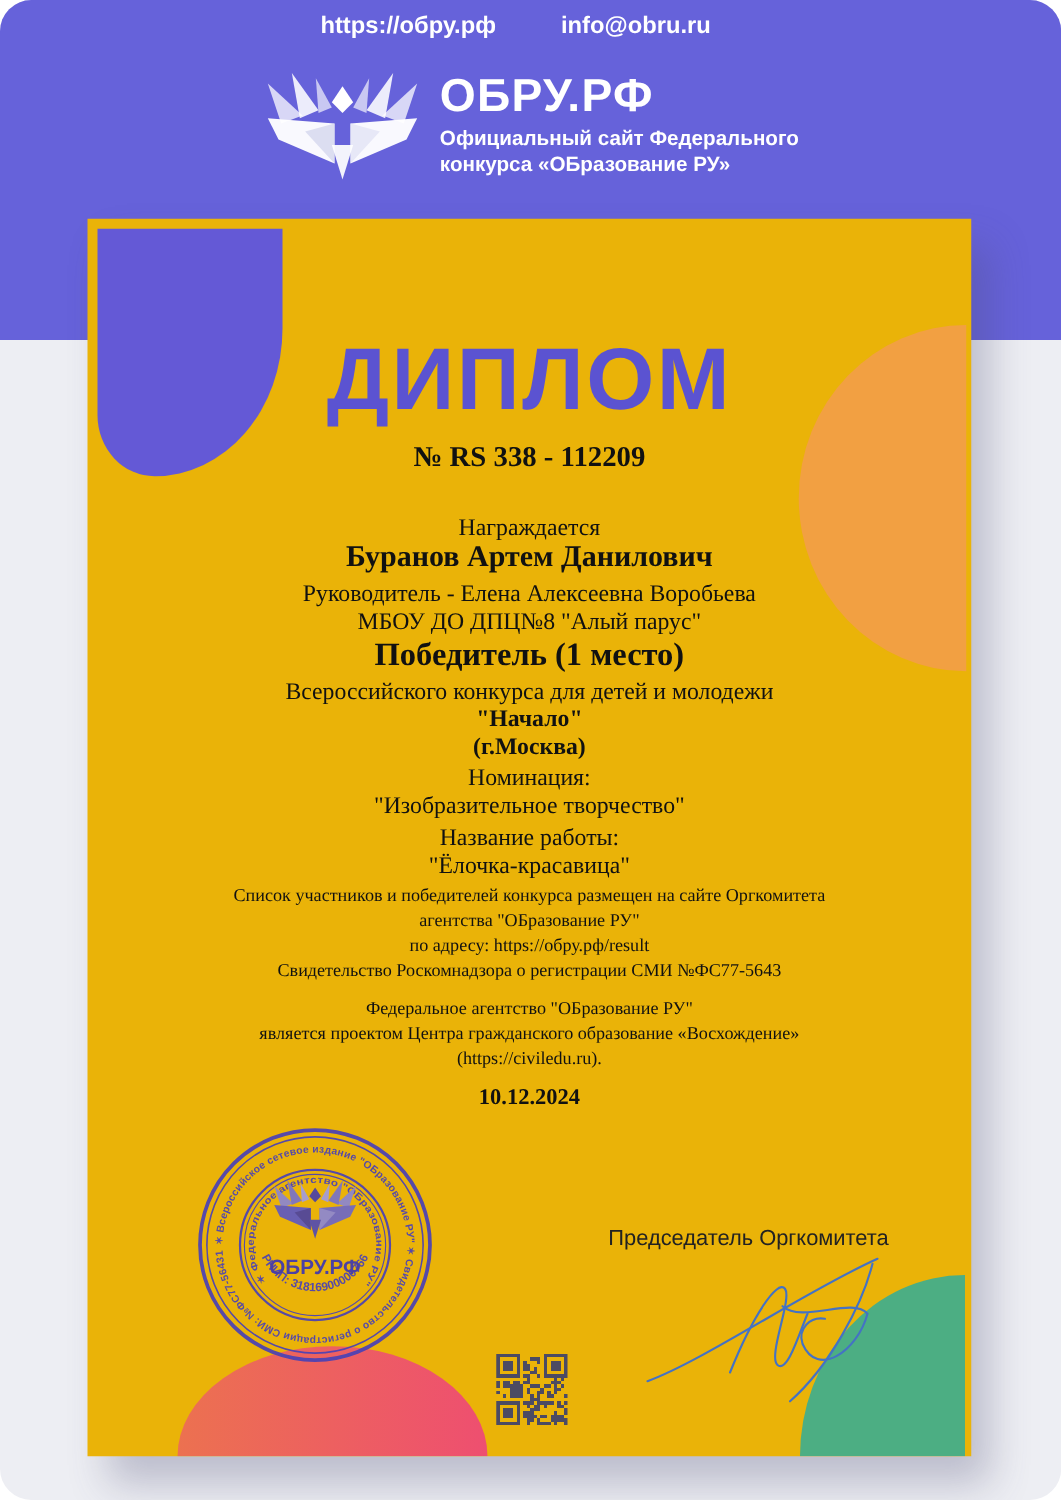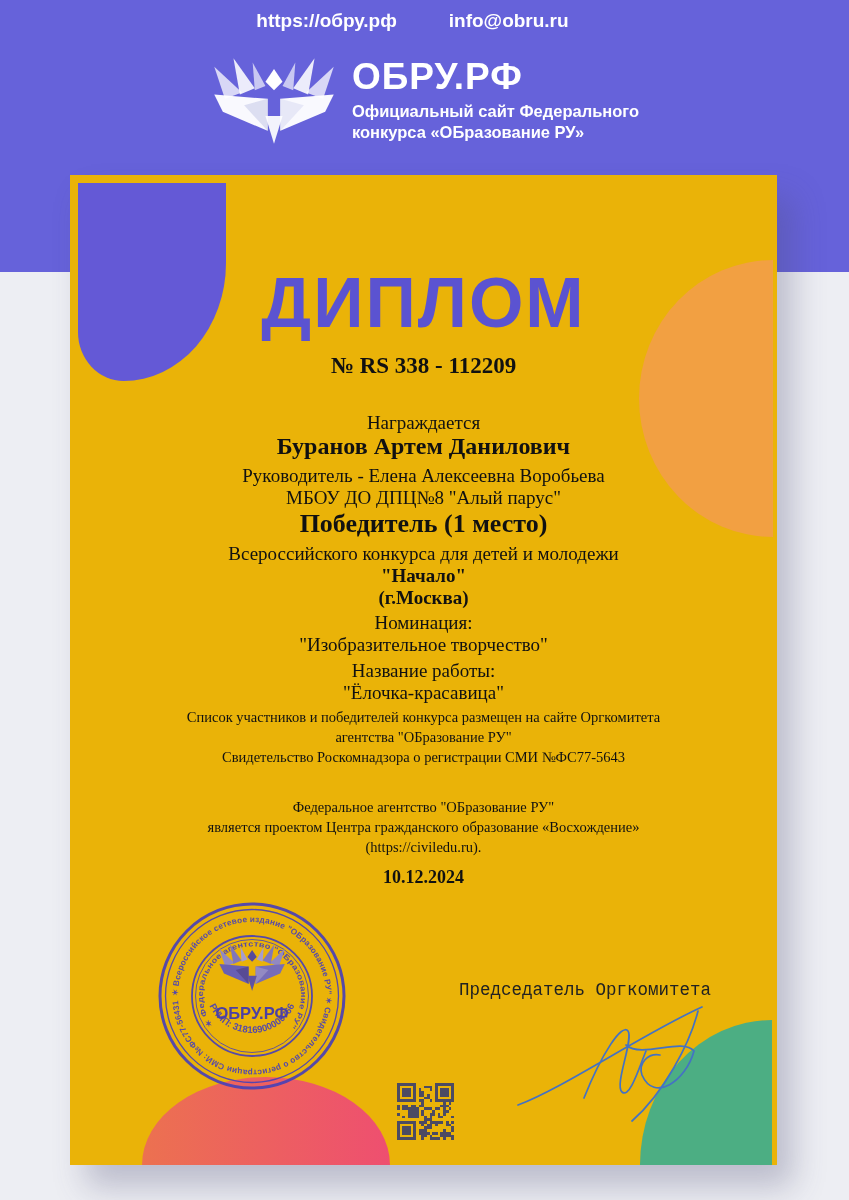--- a/index.html
+++ b/index.html
@@ -1,17 +1,17 @@
 <!DOCTYPE html>
 <html><head>
 <meta charset="utf-8">
 <style>
   html,body{margin:0;padding:0;}
   .page{position:relative;width:849px;height:1200px;background:#edeef3;overflow:hidden;
-        font-family:"Liberation Sans",sans-serif;}
+        font-family:"Liberation Sans",sans-serif;border-radius:25px;}
   .top-band{position:absolute;top:0;left:0;width:849px;height:272px;background:#6662da;}
 
   
   .links-row{position:absolute;top:10px;left:0;width:849px;display:flex;justify-content:center;
              gap:52px;color:#fff;font-weight:700;font-size:19px;transform:translateX(-12px);}
   .logo-row{position:absolute;top:56px;left:0;width:849px;display:flex;justify-content:center;align-items:center;}
   .logo-eagle{width:128px;height:90px;margin-right:14px;flex:0 0 auto;}
   .brand-name{color:#fff;font-weight:800;font-size:37px;letter-spacing:1px;line-height:1.05;}
   .brand-sub{color:#fff;font-weight:700;font-size:16.5px;line-height:1.3;margin-top:4px;}
 
@@ -35,21 +35,21 @@
   .title-row{top:88px;font-family:"Liberation Sans",sans-serif;color:#5b53d1;
        font-weight:800;font-size:70px;letter-spacing:2px;}
   .number-row{top:178px;font-weight:700;font-size:23px;}
   .b{font-weight:700;}
   .name-row{font-size:24px;}
   .award-row{font-size:26px;}
   .small{font-size:14.5px;line-height:1.38;}
   .date-row{font-size:18px;}
 
   .chairman{position:absolute;right:66px;top:802px;text-align:right;
-       font-family:Liberation Mono, monospace;font-size:17.5px;color:#222;line-height:1.55;}
+       font-family:Liberation Sans, sans-serif;font-size:17.5px;color:#222;line-height:1.55;}
   .signature{position:absolute;right:48px;top:818px;width:215px;height:135px;}
 
   .stamp{position:absolute;left:87px;top:726px;width:190px;height:190px;opacity:.93;}
   .qr{position:absolute;left:327px;top:908px;width:57px;height:57px;}
 </style>
 </head>
 <body>
 
 <div class="page">
   <div class="top-band"></div>
@@ -104,20 +104,21 @@
       <div class="row b" style="top:390px">"Начало"</div>
       <div class="row b" style="top:412px">(г.Москва)</div>
       <div class="row" style="top:437px">Номинация:</div>
       <div class="row" style="top:459px">"Изобразительное творчество"</div>
       <div class="row" style="top:485px">Название работы:</div>
       <div class="row" style="top:507px">"Ёлочка-красавица"</div>
 
       <div class="row small" style="top:532px">
         <div>Список участников и победителей конкурса размещен на сайте Оргкомитета</div>
         <div>агентства "ОБразование РУ"</div>
+        <div>по адресу: https://обру.рф/result</div>
         <div>Свидетельство Роскомнадзора о регистрации СМИ №ФС77-5643</div>
       </div>
 
       <div class="row small" style="top:622px">
         <div>Федеральное агентство "ОБразование РУ"</div>
         <div>является проектом Центра гражданского образование «Восхождение»</div>
         <div>(https://civiledu.ru).</div>
       </div>
 
       <div class="row b date-row" style="top:692px">10.12.2024</div>

